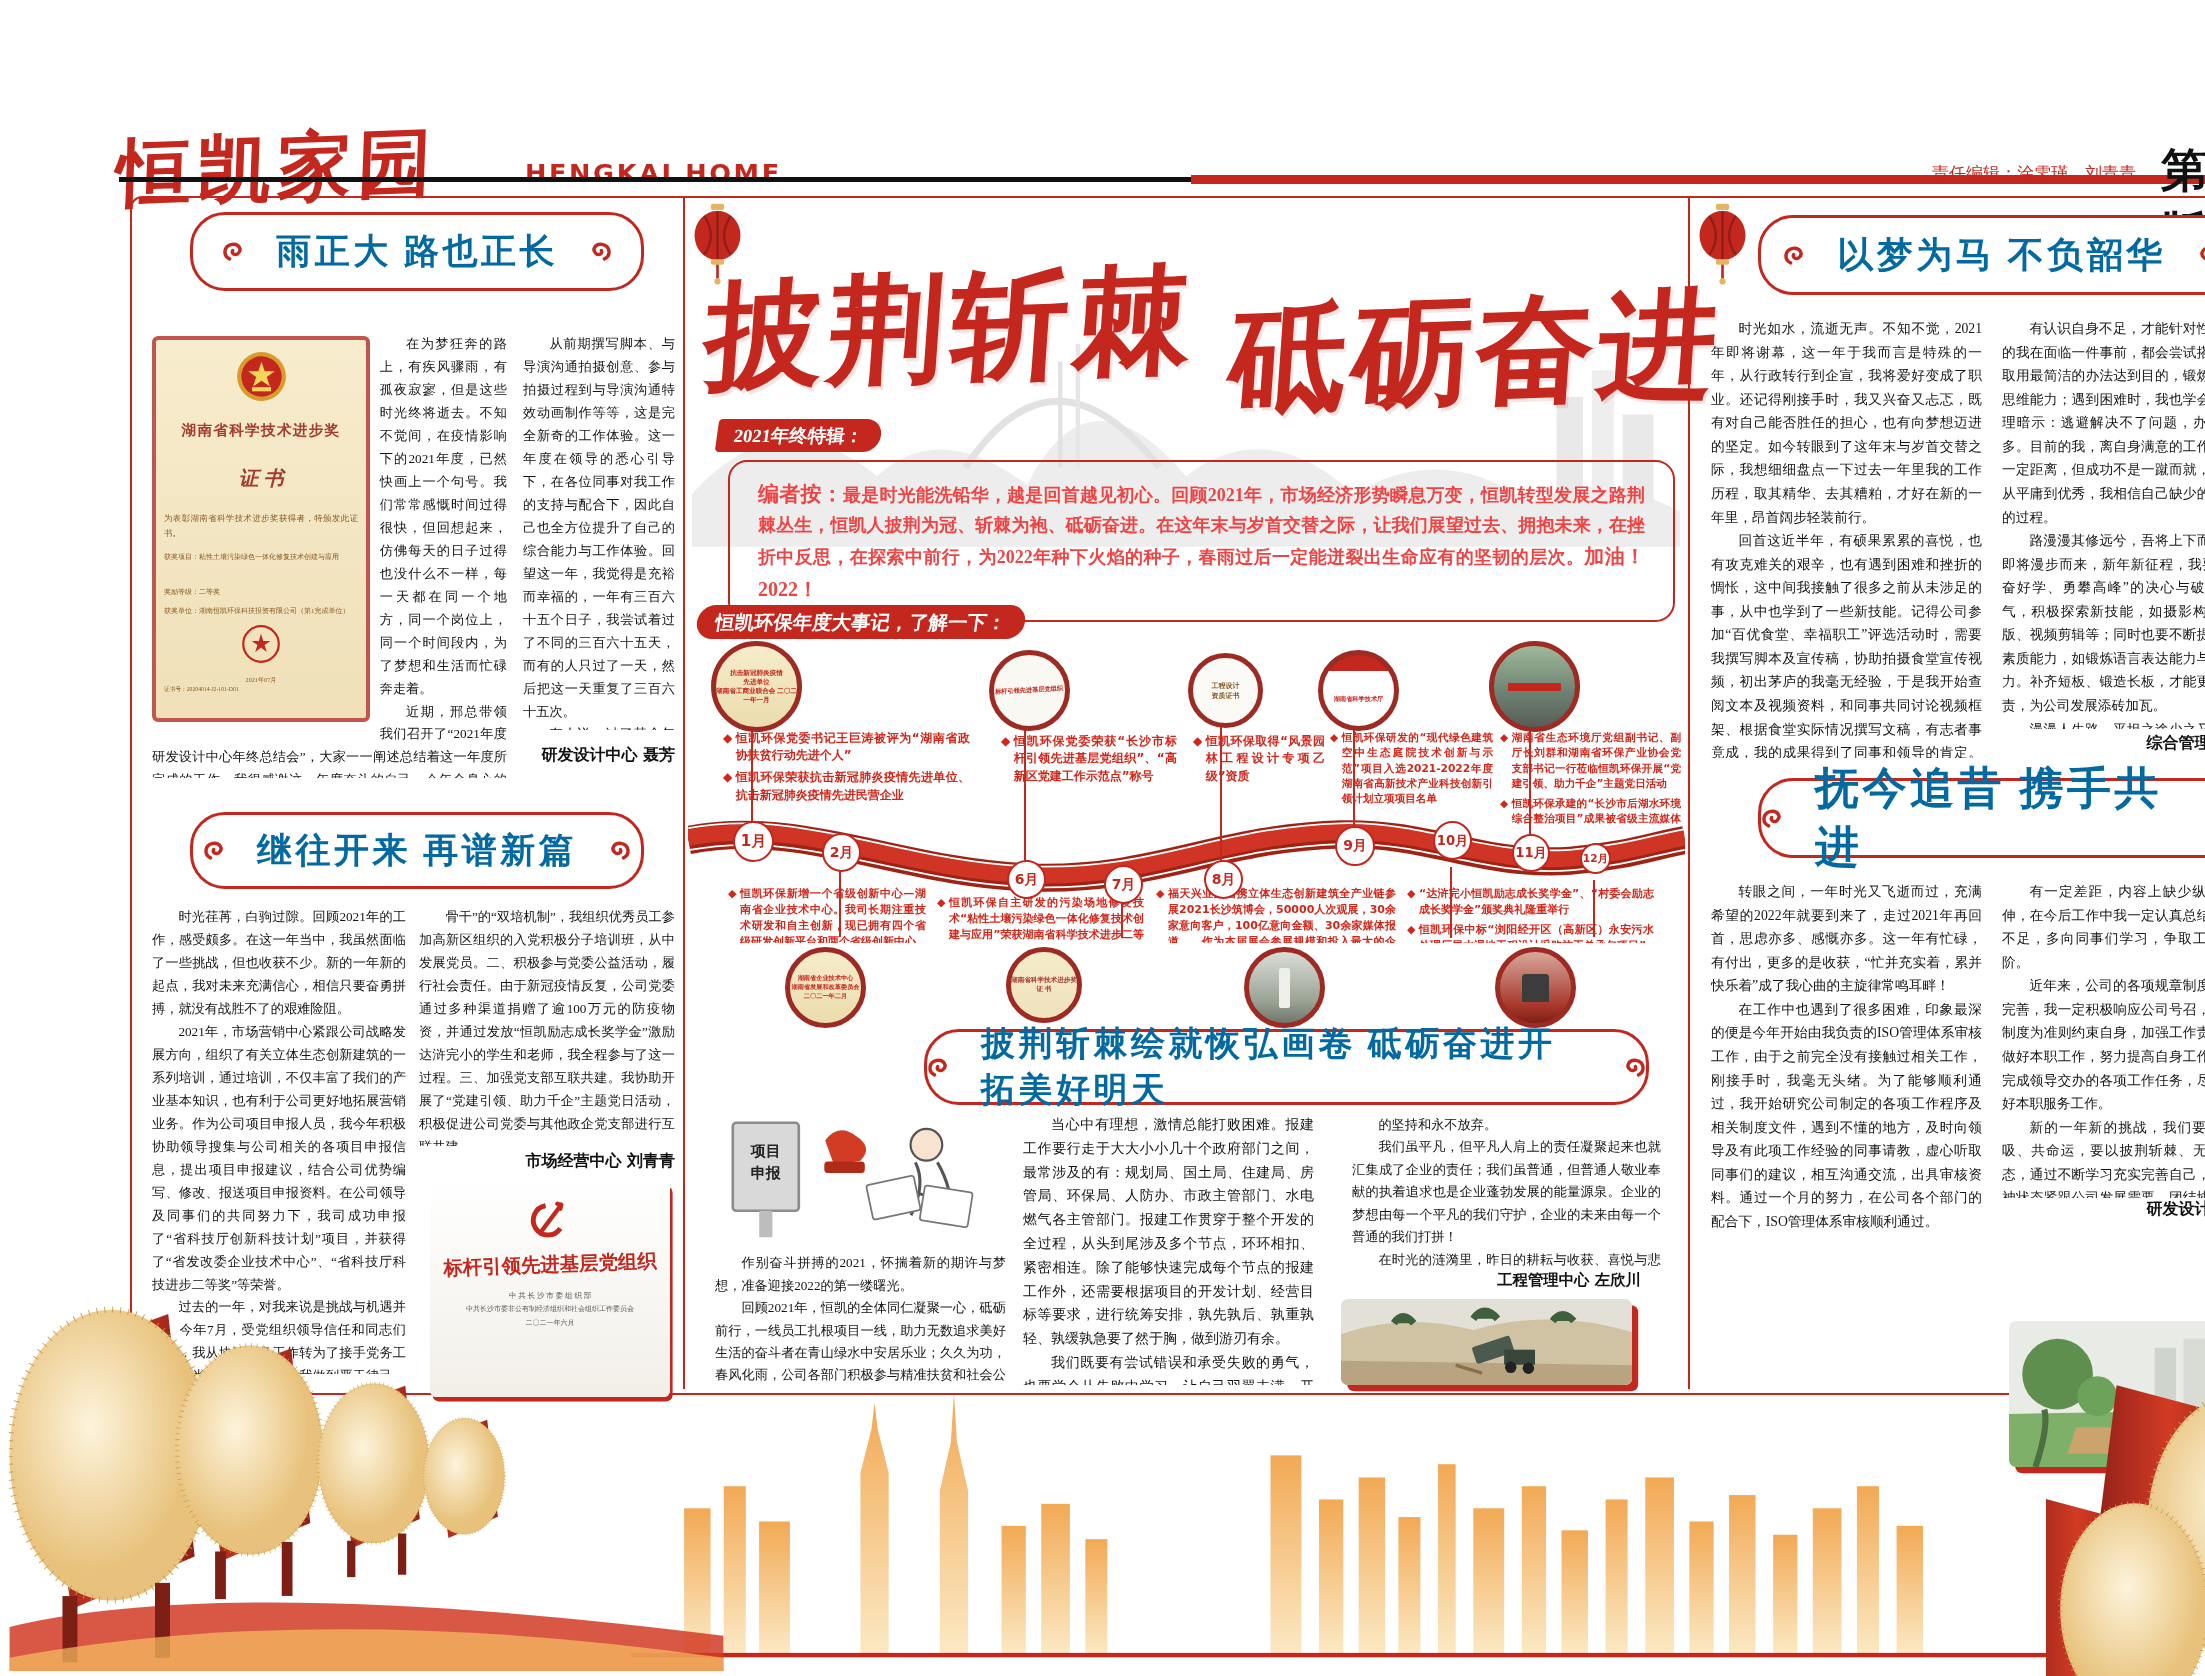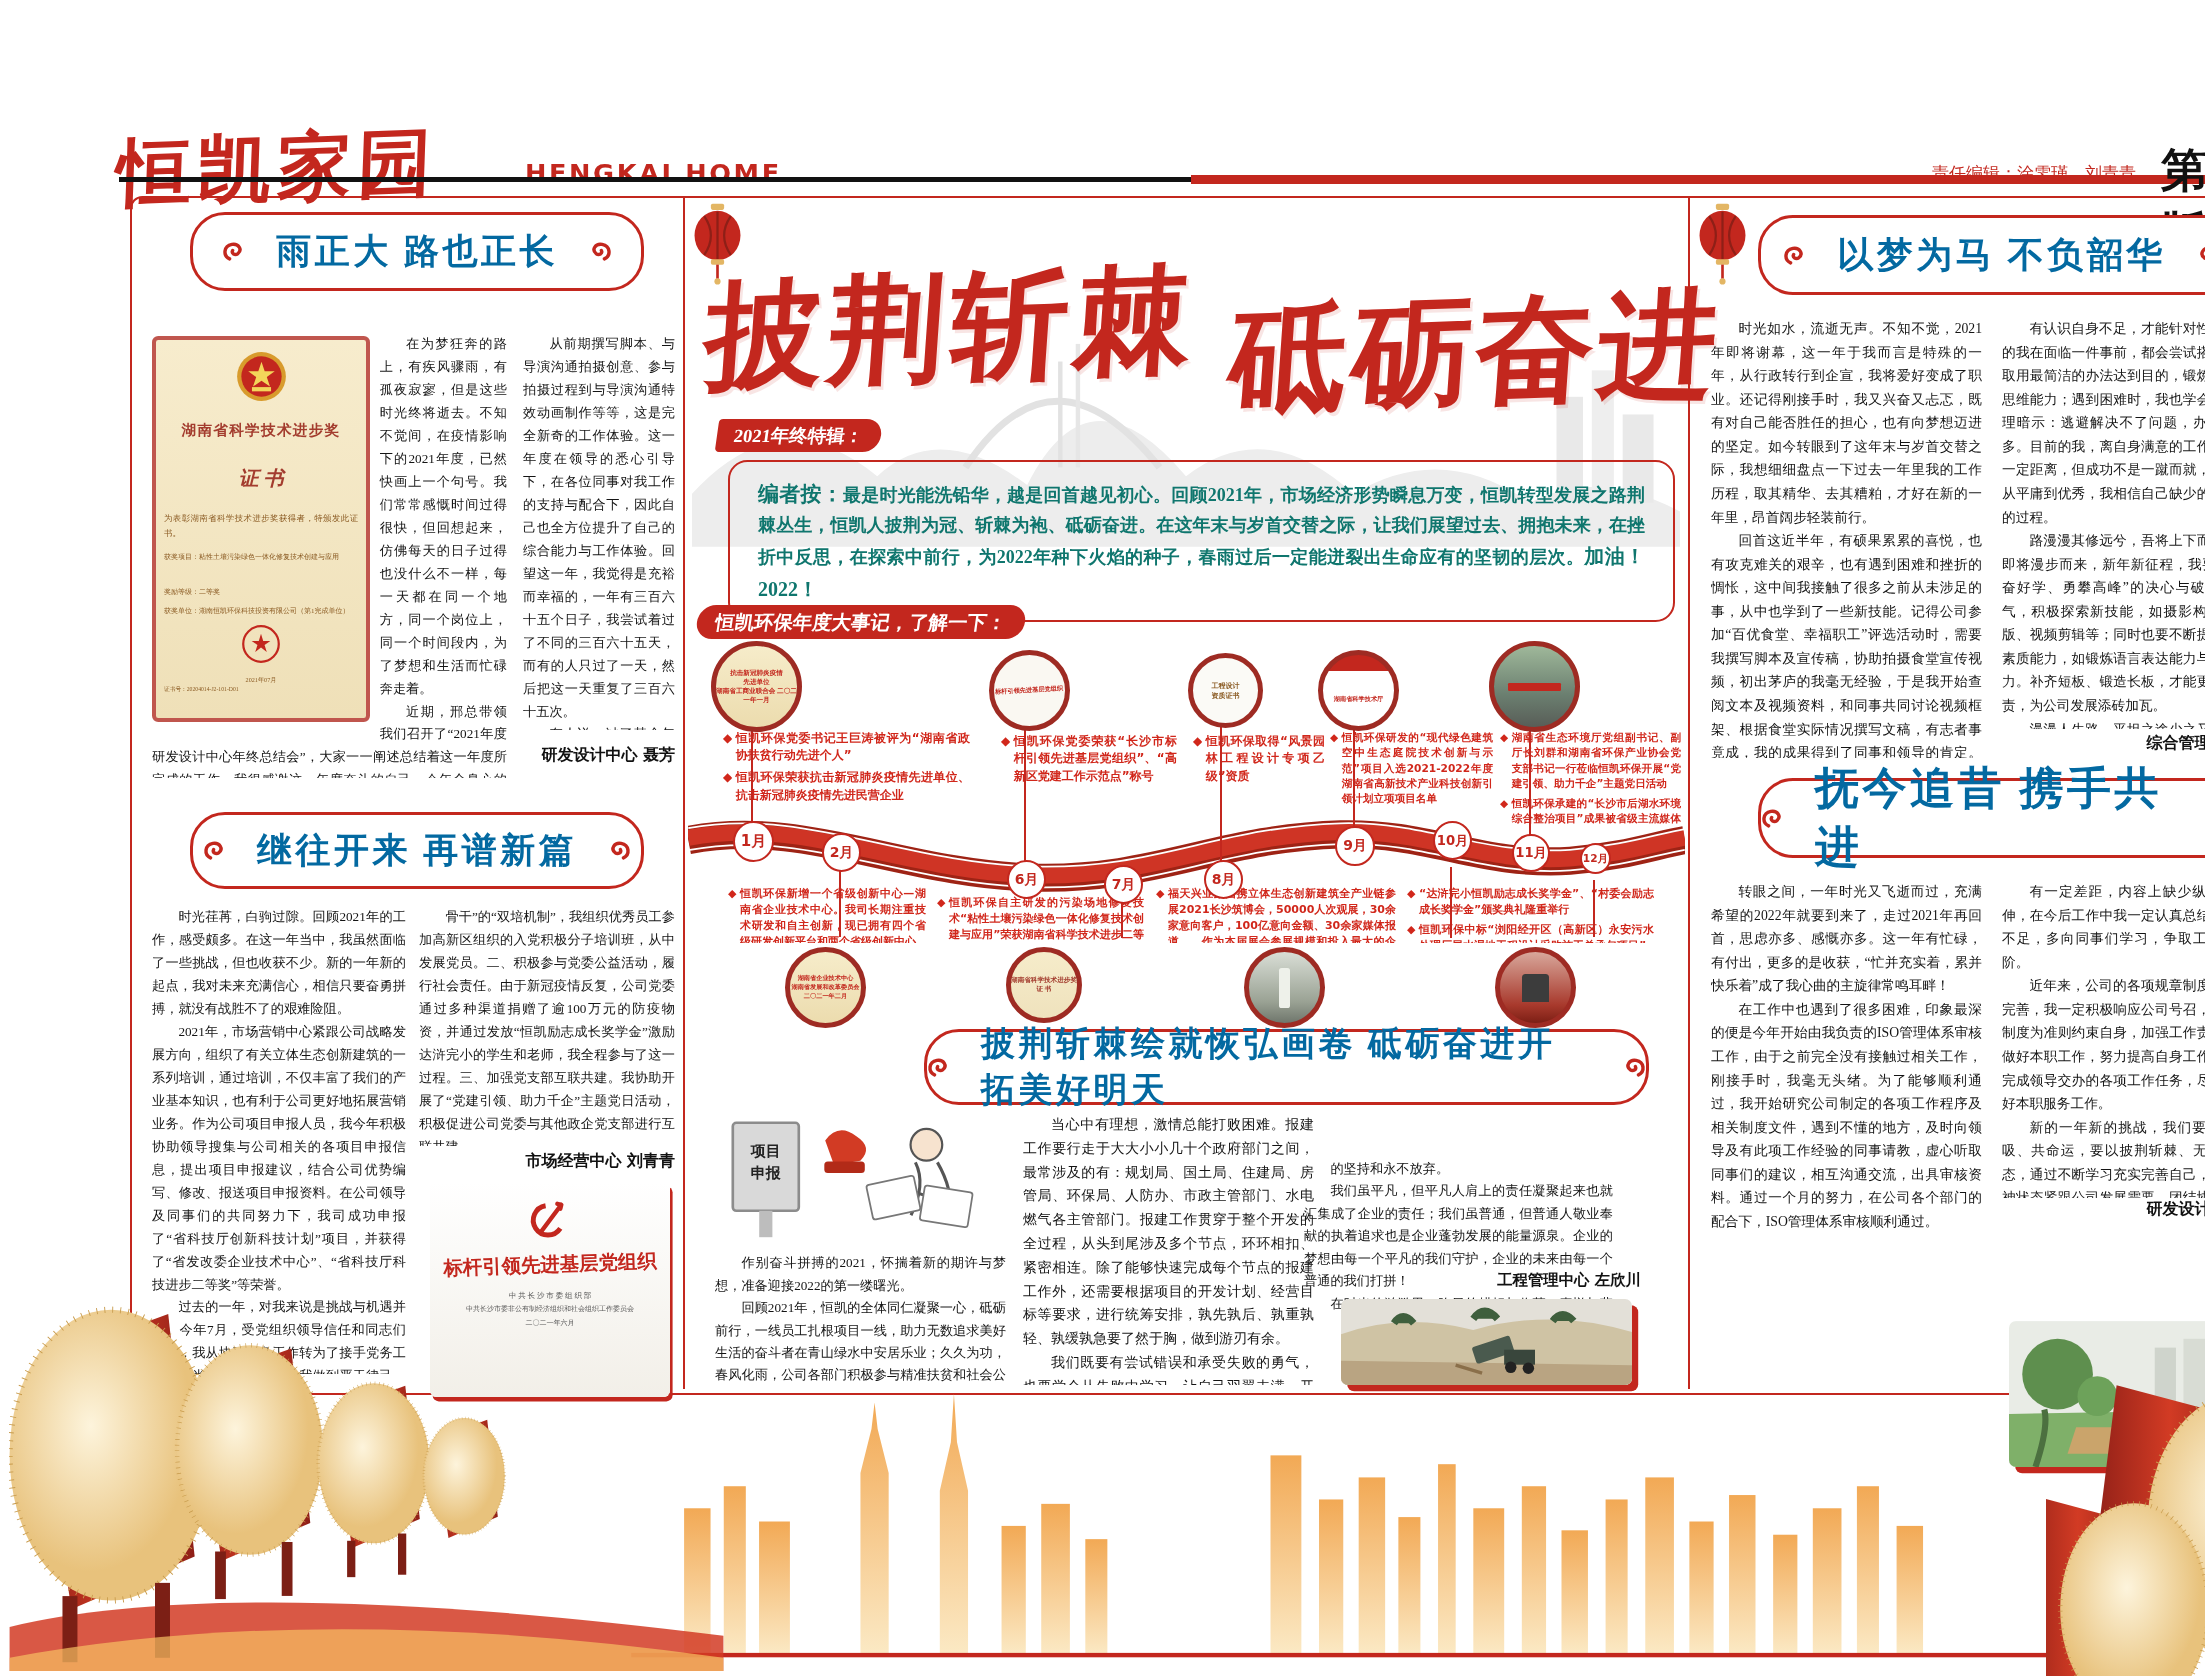--- a/index.html
+++ b/index.html
@@ -39,21 +39,21 @@
   .cert .hd{color:#a33c2e;font-weight:bold;}
   .plaque{background:linear-gradient(#ffffff,#f2efe8);border-radius:6.2px;box-shadow:2.6px 4.4px 0 #c3271e;
           text-align:center;overflow:hidden;}
   .plaque .cal{color:#c3271e;font-weight:900;font-family:"DejaVu Sans", sans-serif;}
 
   
   .headline{color:#c3271e;font-weight:900;font-family:"DejaVu Sans", sans-serif;
             transform:skewX(-6deg) rotate(-2deg);text-shadow:2.6px 3.5px 0 rgba(195,39,30,.12);}
   .tagpill{background:#c3271e;color:#fff;font-weight:bold;font-size:18.5px;display:flex;align-items:center;
            padding:0 17px;border-radius:4.4px 17.6px 17.6px 4.4px;transform:skewX(-8deg);}
-  .notebox{border:2.6px solid #c3271e;border-radius:19.4px;color:#0f766e;text-align:justify;
+  .notebox{border:2.6px solid #c3271e;border-radius:19.4px;color:#ef4444;text-align:justify;
            padding:15px 28px;font-size:18px;line-height:1.62;font-weight:bold;}
   .notebox .lbl{font-size:21px;font-weight:900;}
   .notebox .end{font-weight:900;font-size:20px;}
   .tl-label{background:#c3271e;color:#fff;font-weight:900;font-size:19.4px;display:flex;align-items:center;
             padding:0 18.5px;border-radius:17.6px;transform:skewX(-8deg);font-family:"DejaVu Sans", sans-serif;}
 
   
   .tl-block{position:absolute;overflow:hidden;}
   .tl-item{display:flex;gap:3.5px;color:#d1271b;font-family:"DejaVu Sans", sans-serif;
            font-weight:bold;line-height:1.45;text-align:justify;margin-bottom:4.4px;}
@@ -382,21 +382,21 @@
         <p>作别奋斗拼搏的2021，怀揣着新的期许与梦想，准备迎接2022的第一缕曙光。</p>
         <p>回顾2021年，恒凯的全体同仁凝聚一心，砥砺前行，一线员工扎根项目一线，助力无数追求美好生活的奋斗者在青山绿水中安居乐业；久久为功，春风化雨，公司各部门积极参与精准扶贫和社会公益事业，为巩固拓展脱贫攻坚成果、助推乡村振兴做出新的贡献；革故鼎新，技术领军，公司全体技术同仁攻坚克难，带头研发的污染场地修复技术荣获省科技进步二等奖；公司全员上下一心、深耕细作，获得国家级高新技术企业称号，项目综合整治成果被省级主流媒体称赞。</p>
       </div>
   </div>
   <div class="col" style="left:1023px;top:1114px;width:291px;height:271px;font-size:14px;line-height:1.7;font-family:Liberation Mono, monospace;">
     <div>
         <p>当心中有理想，激情总能打败困难。报建工作要行走于大大小小几十个政府部门之间，最常涉及的有：规划局、国土局、住建局、房管局、环保局、人防办、市政主管部门、水电燃气各主管部门。报建工作贯穿于整个开发的全过程，从头到尾涉及多个节点，环环相扣、紧密相连。除了能够快速完成每个节点的报建工作外，还需要根据项目的开发计划、经营目标等要求，进行统筹安排，孰先孰后、孰重孰轻、孰缓孰急要了然于胸，做到游刃有余。</p>
         <p>我们既要有尝试错误和承受失败的勇气，也要学会从失败中学习，让自己羽翼丰满。开发报建作为企业对外的一个窗口，日常工作中存在着大量的沟通和协调工作，所以需要有较高的情商，善于沟通和交流。这就需要我们有严谨的工作态度，才能切实的维护好企业利益与形象，在工作中要做到嘴勤、手勤、腿勤，才能不断的加强对公司项目及专业技术的了解和认识，只有这样才能做好与政府职能各部门的沟通，完成既定的工作目标。</p>
       </div>
   </div>
-  <div class="col" style="left:1304px;top:1114px;width:309px;height:159px;font-size:13.2px;line-height:1.7;margin-top:44px;">
+  <div class="col" style="left:1352px;top:1114px;width:309px;height:159px;font-size:13.2px;line-height:1.7;">
     <div>
         <p>的坚持和永不放弃。</p>
         <p>我们虽平凡，但平凡人肩上的责任凝聚起来也就汇集成了企业的责任；我们虽普通，但普通人敬业奉献的执着追求也是企业蓬勃发展的能量源泉。企业的梦想由每一个平凡的我们守护，企业的未来由每一个普通的我们打拼！</p>
         <p>在时光的涟漪里，昨日的耕耘与收获、喜悦与悲伤、幸福与遗憾，都满怀着眷恋。当青春的第一缕阳光照亮脚下的路，我们再次将希冀与梦想、承诺与担当、责任与使命，打包进沉甸甸的行囊，重新上路。</p>
       </div>
   </div>
   <div class="abs sign" style="left:1332px;top:1270px;width:309px;font-size:15.4px;">工程管理中心 左欣川</div>
 
   <div class="abs photo" style="left:1341px;top:1299px;width:291px;height:86px;">
     <svg width="291" height="86" viewBox="0 0 660 195">

